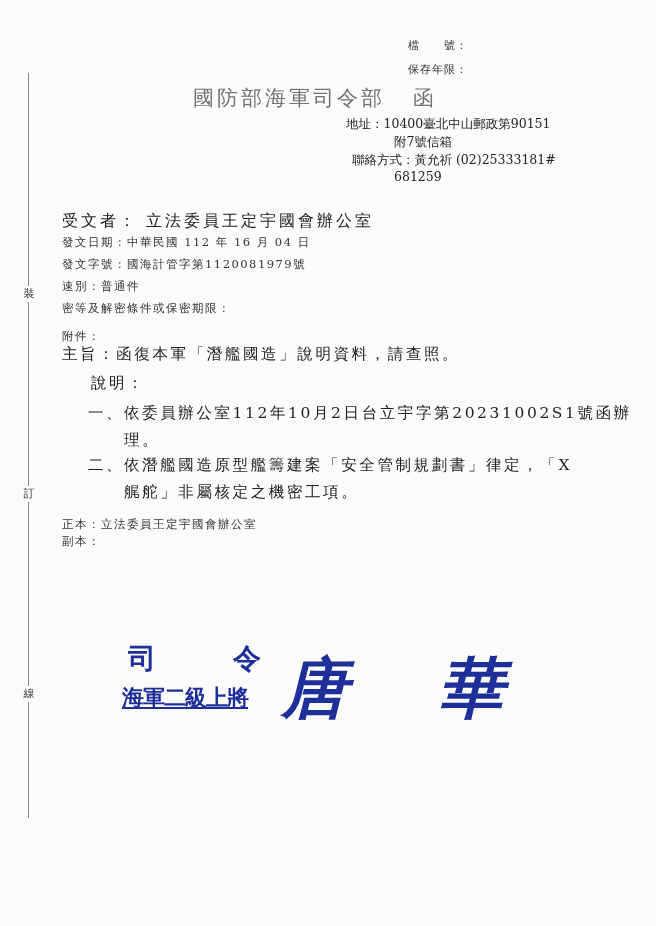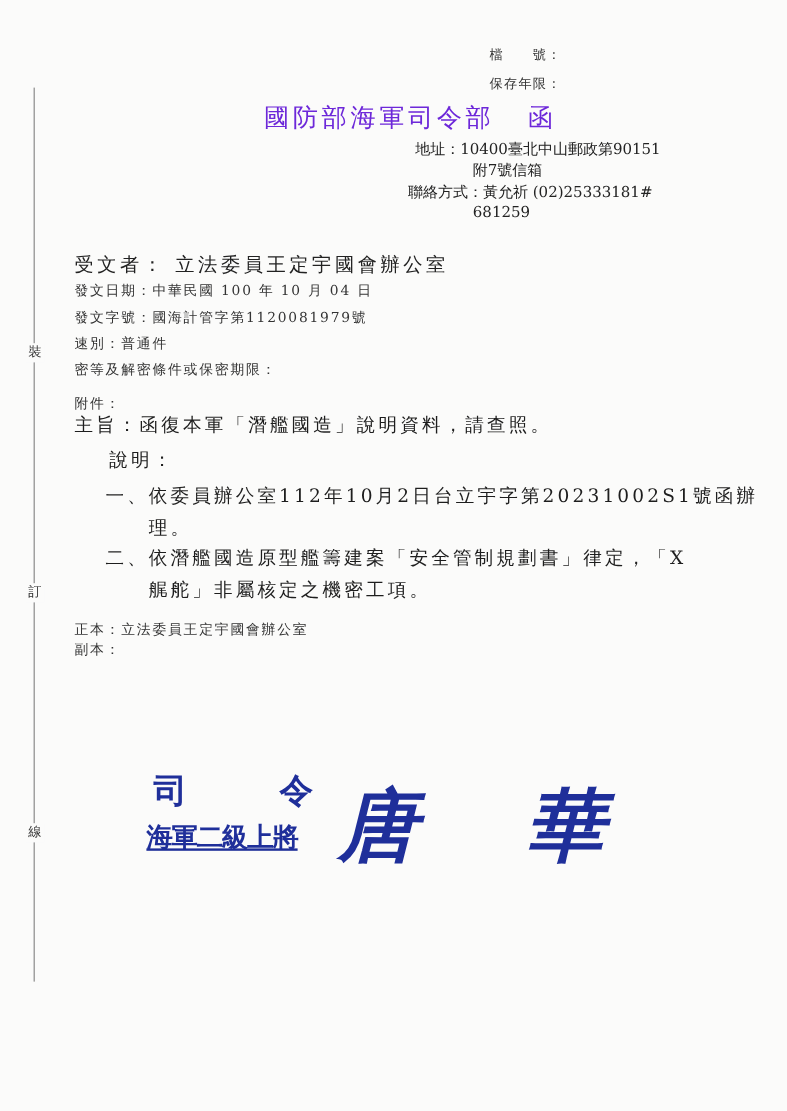--- a/index.html
+++ b/index.html
@@ -12,21 +12,21 @@
     .abs { position: absolute; white-space: nowrap; }
     .binding-line {
       position: absolute; left: 28px; top: 73px; width: 1px; height: 745px;
       background: #8a8a8a;
     }
     .binding-mark {
       position: absolute; left: 21px; width: 16px; height: 16px;
       background: #fbfbfa; font-size: 11px; line-height: 16px; text-align: center; color: #333;
     }
     .small { font-size: 11px; letter-spacing: 1px; color: #333; }
-    .title { font-size: 21px; letter-spacing: 3px; color: #6d28d9; margin-left: 27px; }
+    .title { font-size: 21px; letter-spacing: 3px; color: #737373; }
     .title .fn { margin-left: 28px; }
     .addr { font-size: 12.5px; color: #222; line-height: 17px; }
     .recipient { font-size: 16px; letter-spacing: 3px; color: #222; }
     .meta { font-size: 11.5px; letter-spacing: 1.5px; color: #333; line-height: 22px; }
     .body-text { font-size: 15.5px; letter-spacing: 2.6px; color: #1e1e1e; }
     .copy { font-size: 11.5px; letter-spacing: 1.5px; color: #333; line-height: 18px; }
     .seal { color: #1f2f9a; font-family: "DejaVu Sans", "Liberation Sans", sans-serif; font-weight: bold; }
     .seal-role { font-size: 28px; }
     .seal-rank { font-size: 22px; letter-spacing: -1px; }
     .seal-name { font-size: 66px; font-style: italic; }
@@ -42,26 +42,26 @@
 
 <div class="abs small" style="left:408px; top:38px;">檔　　號：</div>
 <div class="abs small" style="left:408px; top:62px;">保存年限：</div>
 
 <div class="abs title" style="left:193px; top:84px;">
   <span>國防部海軍司令部</span><span class="fn">函</span>
 </div>
 
 <div class="abs addr" style="left:346px; top:115px;">地址：10400臺北中山郵政第90151</div>
 <div class="abs addr" style="left:394px; top:133px;">附7號信箱</div>
-<div class="abs addr" style="left:340px; top:151px;">聯絡方式：黃允祈 (02)25333181#</div>
+<div class="abs addr" style="left:352px; top:151px;">聯絡方式：黃允祈 (02)25333181#</div>
 <div class="abs addr" style="left:394px; top:168px;">681259</div>
 
 <div class="abs recipient" style="left:62px; top:190px;margin-top:21px;">受文者： 立法委員王定宇國會辦公室</div>
 
-<div class="abs meta" style="left:62px; top:231px;">發文日期：中華民國 100 年 10 月 04 日</div>
+<div class="abs meta" style="left:62px; top:231px;">發文日期：中華民國 112 年 16 月 04 日</div>
 <div class="abs meta" style="left:62px; top:253px;">發文字號：國海計管字第1120081979號</div>
 <div class="abs meta" style="left:62px; top:275px;">速別：普通件</div>
 <div class="abs meta" style="left:62px; top:297px;">密等及解密條件或保密期限：</div>
 <div class="abs meta" style="left:62px; top:325px;">附件：</div>
 
 <div class="abs body-text" style="left:62px; top:344px;">主旨：函復本軍「潛艦國造」說明資料，請查照。</div>
 <div class="abs body-text" style="left:62px; top:373px;padding-left:29px;">說明：</div>
 
 <div class="abs body-text" style="left:88px; top:403px;">一、</div>
 <div class="abs body-text" style="left:124px; top:403px;">依委員辦公室112年10月2日台立宇字第20231002S1號函辦</div>

